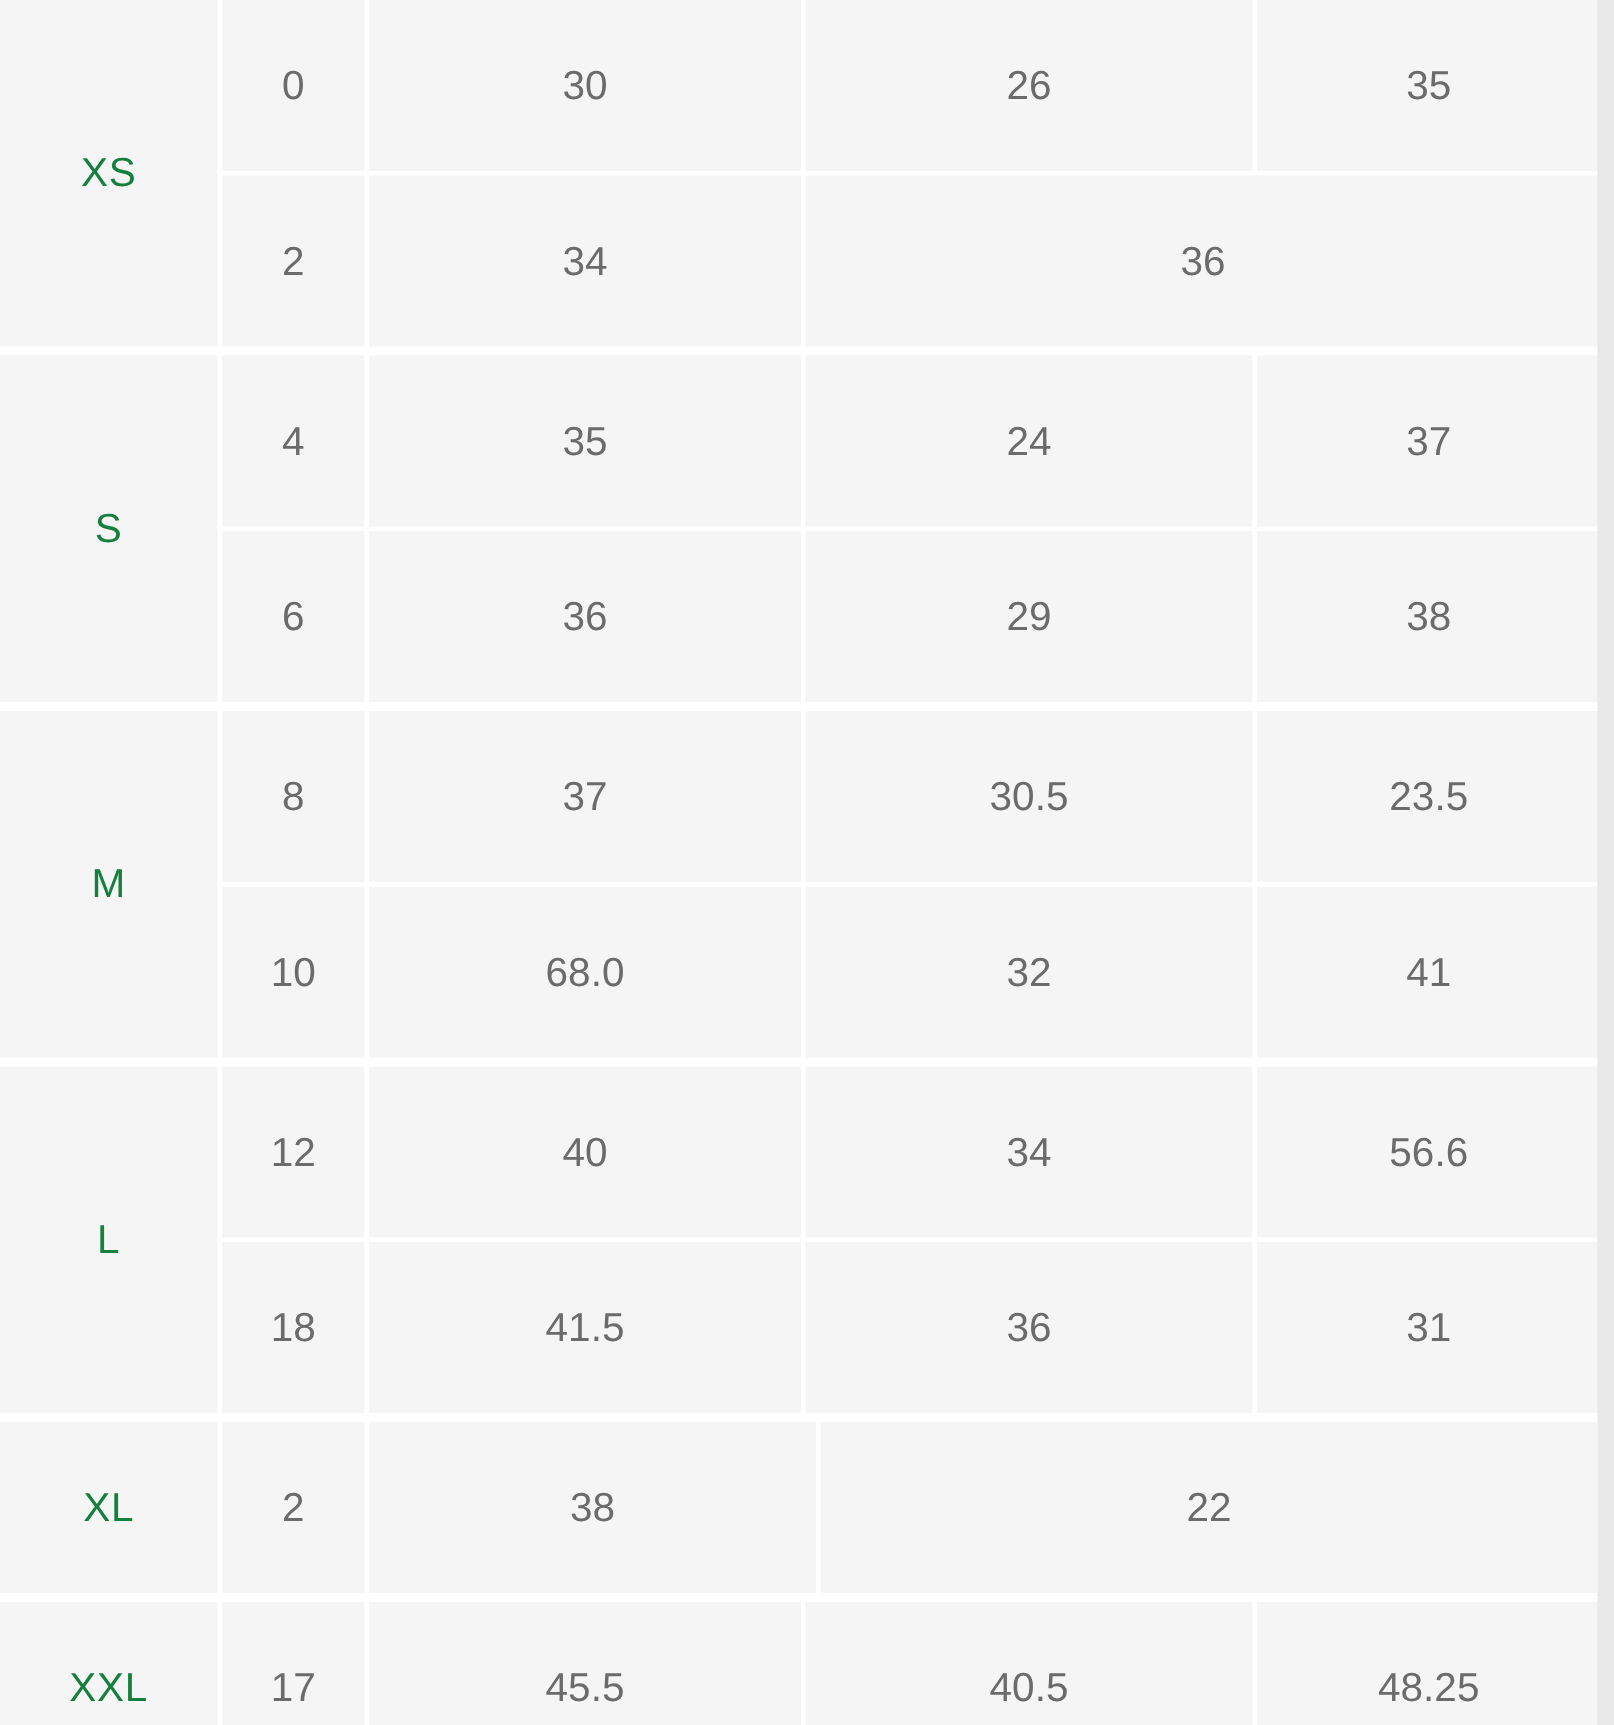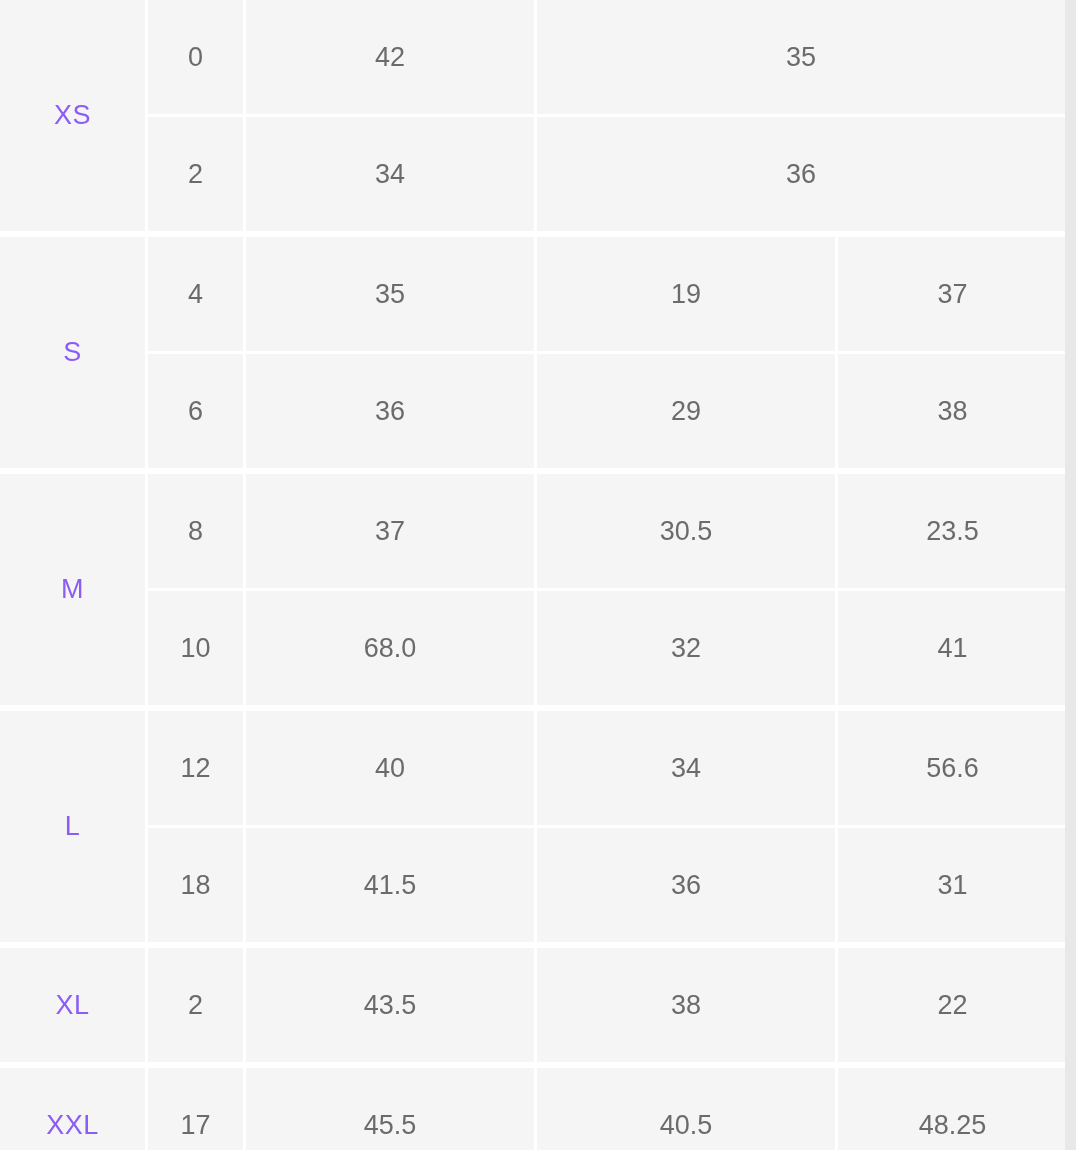--- a/index.html
+++ b/index.html
@@ -48,21 +48,21 @@
   .size-group:last-child { margin-bottom: 0; }
 
   
   .group-label-cell {
     width: 145px;
     flex: 0 0 145px;
     background: #f5f5f5;
     display: flex;
     align-items: center;
     justify-content: center;
-    color: #8b5cf6;
+    color: #15803d;
     font-size: 27px;
     letter-spacing: 0.5px;
     margin-right: 3px;           
   }
 
   .group-rows {
     flex: 1 1 auto;
     display: flex;
     flex-direction: column;
   }
@@ -96,38 +96,39 @@
 
 <div id="viewport">
 
   <div id="size-chart">
 
     <div class="size-group">
       <div class="group-label-cell">XS</div>
       <div class="group-rows">
         <div class="measure-row">
           <div class="cell c-numeric-size">0</div>
-          <div class="cell c-bust">42</div>
+          <div class="cell c-bust">30</div>
+          <div class="cell c-waist">26</div>
           <div class="cell c-hip">35</div>
         </div>
         <div class="measure-row">
           <div class="cell c-numeric-size">2</div>
           <div class="cell c-bust">34</div>
           <div class="cell c-hip">36</div>
         </div>
       </div>
     </div>
 
     <div class="size-group">
       <div class="group-label-cell">S</div>
       <div class="group-rows">
         <div class="measure-row">
           <div class="cell c-numeric-size">4</div>
           <div class="cell c-bust">35</div>
-          <div class="cell c-waist">19</div>
+          <div class="cell c-waist">24</div>
           <div class="cell c-hip">37</div>
         </div>
         <div class="measure-row">
           <div class="cell c-numeric-size">6</div>
           <div class="cell c-bust">36</div>
           <div class="cell c-waist">29</div>
           <div class="cell c-hip">38</div>
         </div>
       </div>
     </div>
@@ -166,21 +167,20 @@
           <div class="cell c-hip">31</div>
         </div>
       </div>
     </div>
 
     <div class="size-group">
       <div class="group-label-cell">XL</div>
       <div class="group-rows">
         <div class="measure-row">
           <div class="cell c-numeric-size">2</div>
-          <div class="cell c-bust">43.5</div>
           <div class="cell c-waist">38</div>
           <div class="cell c-hip">22</div>
         </div>
       </div>
     </div>
 
     <div class="size-group">
       <div class="group-label-cell">XXL</div>
       <div class="group-rows">
         <div class="measure-row">

